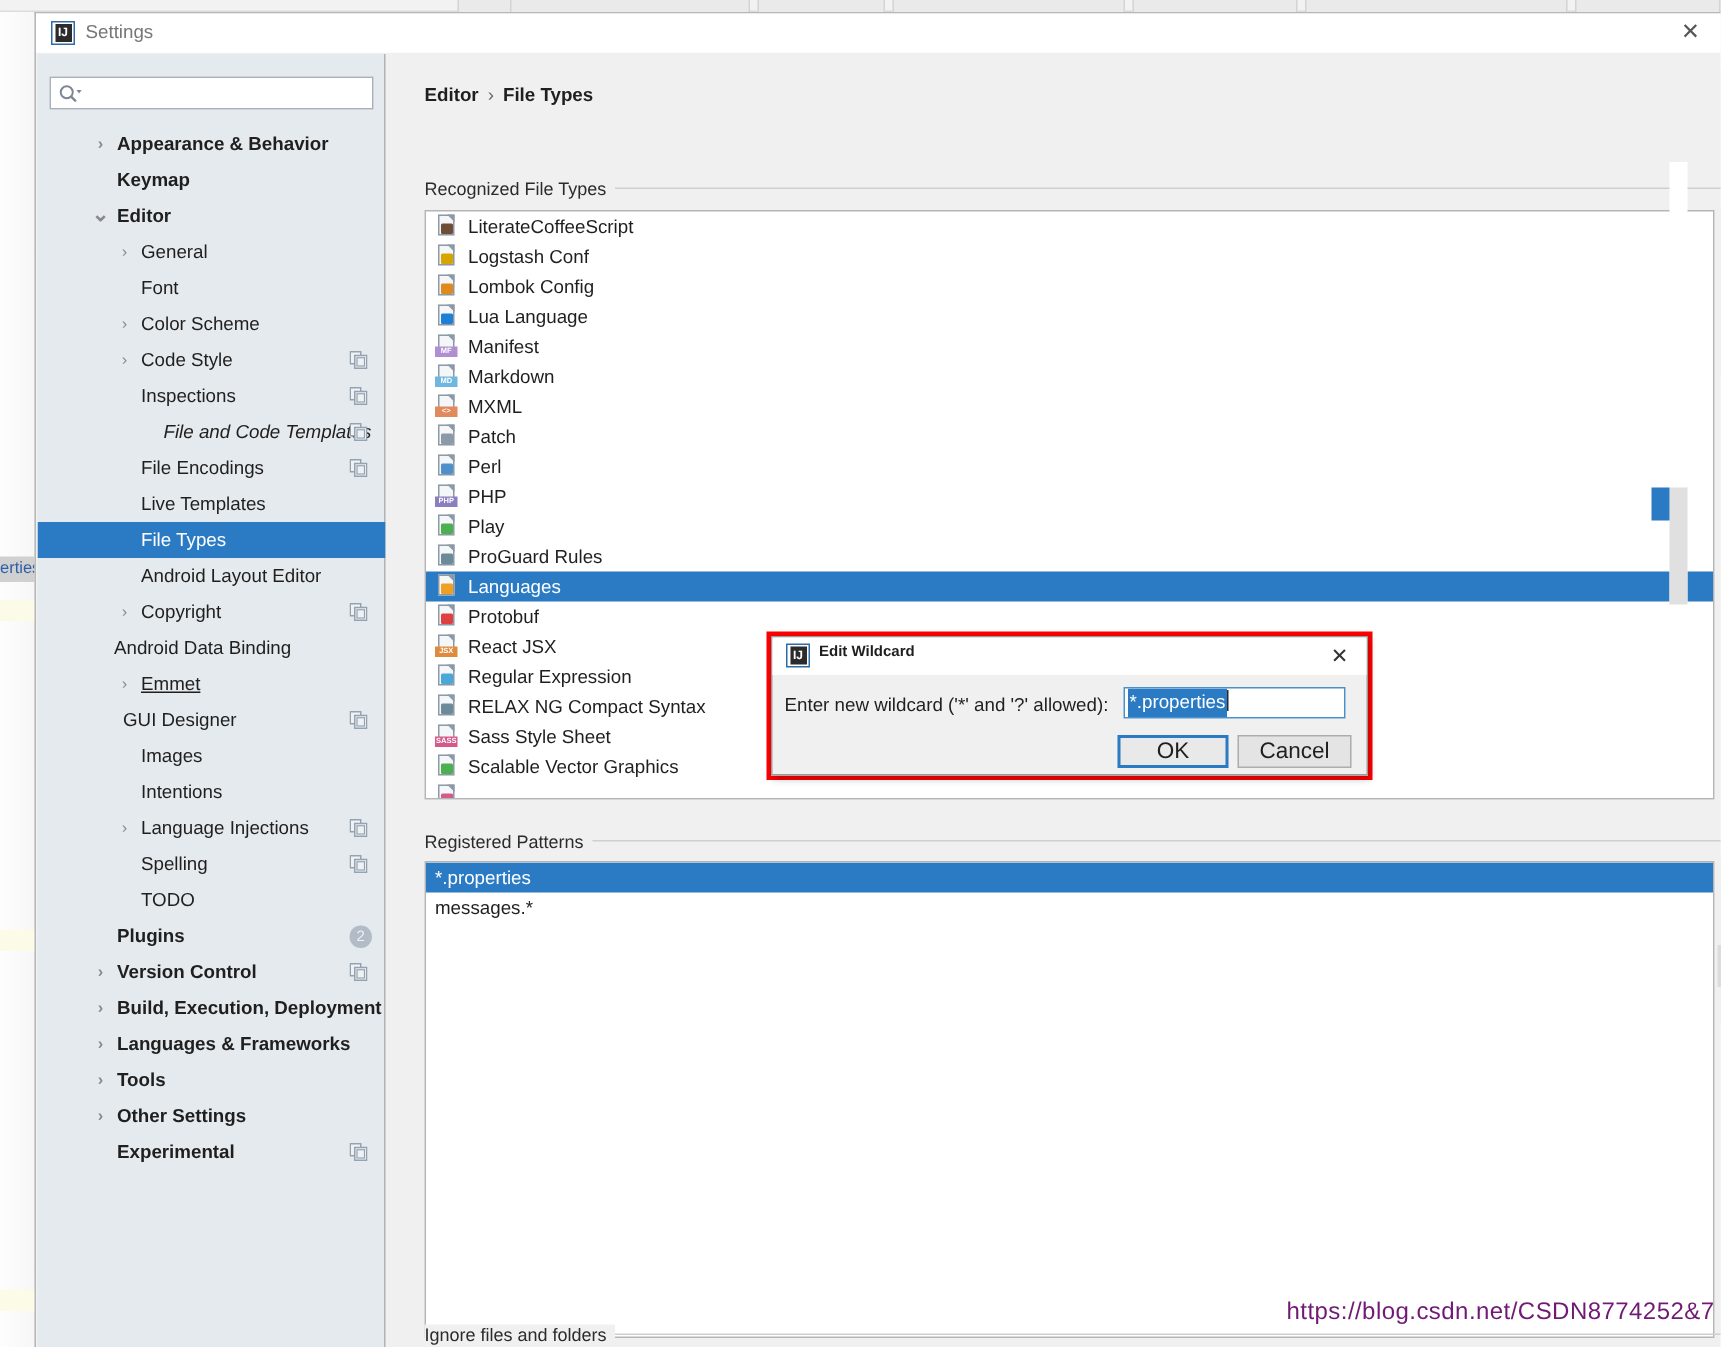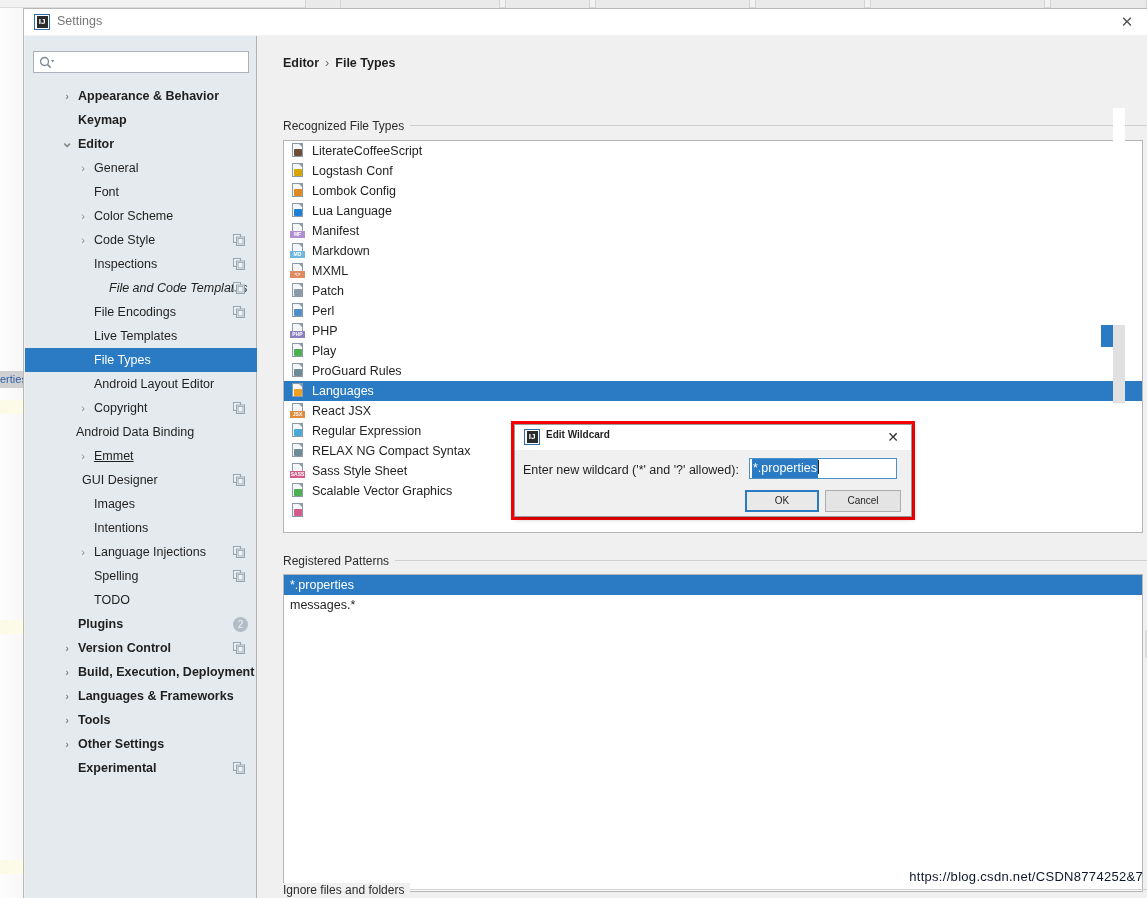--- a/index.html
+++ b/index.html
@@ -238,29 +238,29 @@
     background: #2a7bc4; color: #ffffff;
     font-size: 12.5px; line-height: 19px; padding: 0 1px;
   }
   #dlg-input-caret {
     display: inline-block; width: 1px; height: 14px;
     background: #2b2b2b; vertical-align: -2px;
   }
   .dlg-btn {
     position: absolute; top: 65px; height: 22px;
     background: #e4e4e4; border: 1px solid #adadad;
-    font-size: 10px; color: #1f1f1f; text-align: center; line-height: 20px;
+    font-size: 15px; color: #1f1f1f; text-align: center; line-height: 20px;
     cursor: pointer;
   }
   .dlg-btn.default { border: 2px solid #2a7bc4; line-height: 18px; background: #e9e9e9; }
 
   
   #watermark {
     position: absolute; right: 4px; bottom: 14px;
-    font-size: 13px; color: #0f172a;
+    font-size: 16px; color: #701a75;
     letter-spacing: 0.3px; user-select: none;
   }
 </style>
 </head>
 <body>
 
 <div id="bg-editor">
   <div id="bg-taskbar">
     <div class="bg-tab" style="left:305px;width:70px;"></div>
     <div class="bg-tab" style="left:340px;width:160px;"></div>
@@ -467,20 +467,21 @@
         <div class="list-row"><span class="ftype-icon"><span class="doc-base"></span><span class="doc-fold"></span><span style="position: absolute; left: 4px; bottom: 2px; width: 8px; height: 7px; background: rgb(29, 127, 214); border-radius: 1px;"></span></span><span>Lua Language</span></div>
         <div class="list-row"><span class="ftype-icon"><span class="doc-base"></span><span class="doc-fold"></span><span class="doc-tag" style="background: rgb(176, 143, 208);">MF</span></span><span>Manifest</span></div>
         <div class="list-row"><span class="ftype-icon"><span class="doc-base"></span><span class="doc-fold"></span><span class="doc-tag" style="background: rgb(111, 183, 224);">MD</span></span><span>Markdown</span></div>
         <div class="list-row"><span class="ftype-icon"><span class="doc-base"></span><span class="doc-fold"></span><span class="doc-tag" style="background: rgb(224, 138, 94);">&lt;&gt;</span></span><span>MXML</span></div>
         <div class="list-row"><span class="ftype-icon"><span class="doc-base"></span><span class="doc-fold"></span><span style="position: absolute; left: 4px; bottom: 2px; width: 8px; height: 7px; background: rgb(140, 154, 168); border-radius: 1px;"></span></span><span>Patch</span></div>
         <div class="list-row"><span class="ftype-icon"><span class="doc-base"></span><span class="doc-fold"></span><span style="position: absolute; left: 4px; bottom: 2px; width: 8px; height: 7px; background: rgb(79, 143, 203); border-radius: 1px;"></span></span><span>Perl</span></div>
         <div class="list-row"><span class="ftype-icon"><span class="doc-base"></span><span class="doc-fold"></span><span class="doc-tag" style="background: rgb(139, 127, 192);">PHP</span></span><span>PHP</span></div>
         <div class="list-row"><span class="ftype-icon"><span class="doc-base"></span><span class="doc-fold"></span><span style="position: absolute; left: 4px; bottom: 2px; width: 8px; height: 7px; background: rgb(76, 175, 80); border-radius: 1px;"></span></span><span>Play</span></div>
         <div class="list-row"><span class="ftype-icon"><span class="doc-base"></span><span class="doc-fold"></span><span style="position: absolute; left: 4px; bottom: 2px; width: 8px; height: 7px; background: rgb(109, 138, 153); border-radius: 1px;"></span></span><span>ProGuard Rules</span></div>
         <div class="list-row selected"><span class="ftype-icon"><span class="doc-base"></span><span class="doc-fold"></span><span style="position: absolute; left: 4px; bottom: 2px; width: 8px; height: 7px; background: rgb(240, 160, 32); border-radius: 1px;"></span></span><span>Languages</span></div>
+        <div class="list-row"><span class="ftype-icon"><span class="doc-base"></span><span class="doc-fold"></span><span style="position: absolute; left: 4px; bottom: 2px; width: 8px; height: 7px; background: rgb(224, 64, 64); border-radius: 1px;"></span></span><span>Protobuf</span></div>
         <div class="list-row"><span class="ftype-icon"><span class="doc-base"></span><span class="doc-fold"></span><span class="doc-tag" style="background: rgb(224, 138, 62);">JSX</span></span><span>React JSX</span></div>
         <div class="list-row"><span class="ftype-icon"><span class="doc-base"></span><span class="doc-fold"></span><span style="position: absolute; left: 4px; bottom: 2px; width: 8px; height: 7px; background: rgb(74, 168, 216); border-radius: 1px;"></span></span><span>Regular Expression</span></div>
         <div class="list-row"><span class="ftype-icon"><span class="doc-base"></span><span class="doc-fold"></span><span style="position: absolute; left: 4px; bottom: 2px; width: 8px; height: 7px; background: rgb(109, 138, 153); border-radius: 1px;"></span></span><span>RELAX NG Compact Syntax</span></div>
         <div class="list-row"><span class="ftype-icon"><span class="doc-base"></span><span class="doc-fold"></span><span class="doc-tag" style="background: rgb(211, 90, 138);">SASS</span></span><span>Sass Style Sheet</span></div>
         <div class="list-row"><span class="ftype-icon"><span class="doc-base"></span><span class="doc-fold"></span><span style="position: absolute; left: 4px; bottom: 2px; width: 8px; height: 7px; background: rgb(76, 175, 80); border-radius: 1px;"></span></span><span>Scalable Vector Graphics</span></div>
         <div class="list-row"><span class="ftype-icon"><span class="doc-base"></span><span class="doc-fold"></span><span style="position: absolute; left: 4px; bottom: 2px; width: 8px; height: 7px; background: rgb(211, 90, 138); border-radius: 1px;"></span></span><span></span></div>
       </div>
 
     <div class="side-toolbar" id="toolbar-top" style="left:887px; top:104px; height:110px;">
         <div class="tb-btn"></div>

